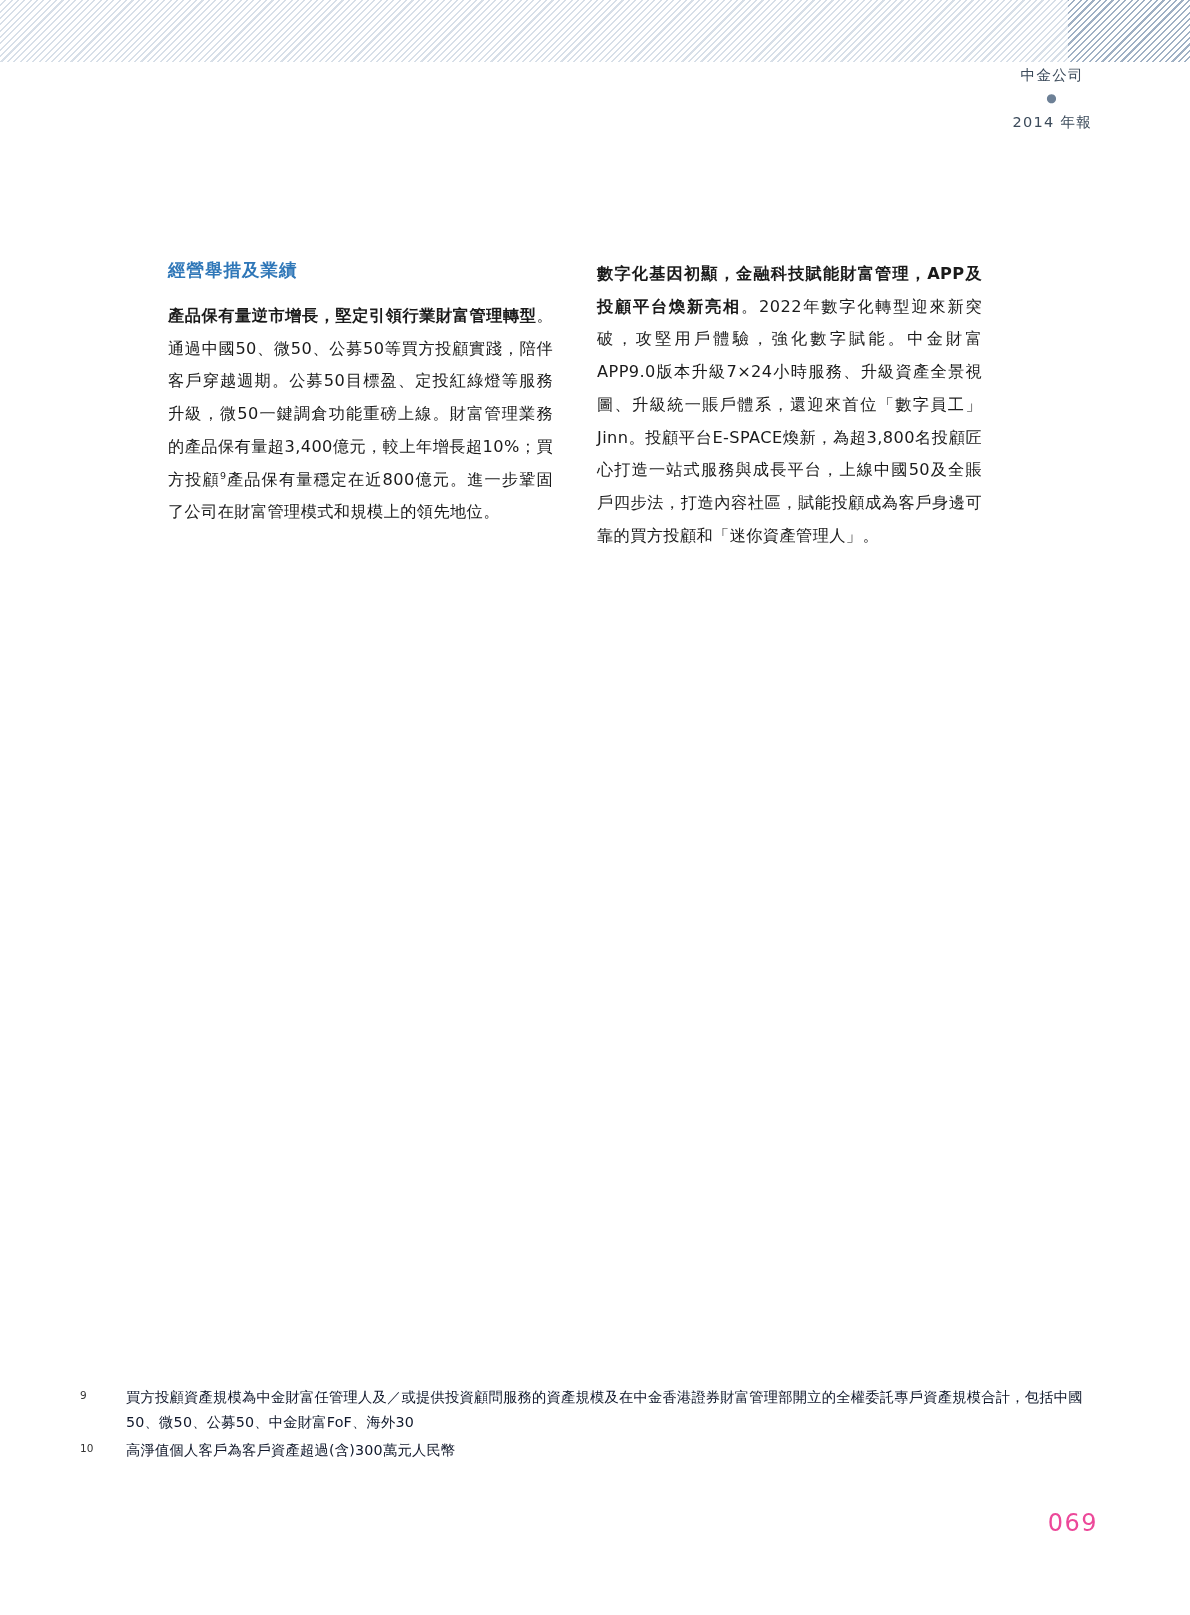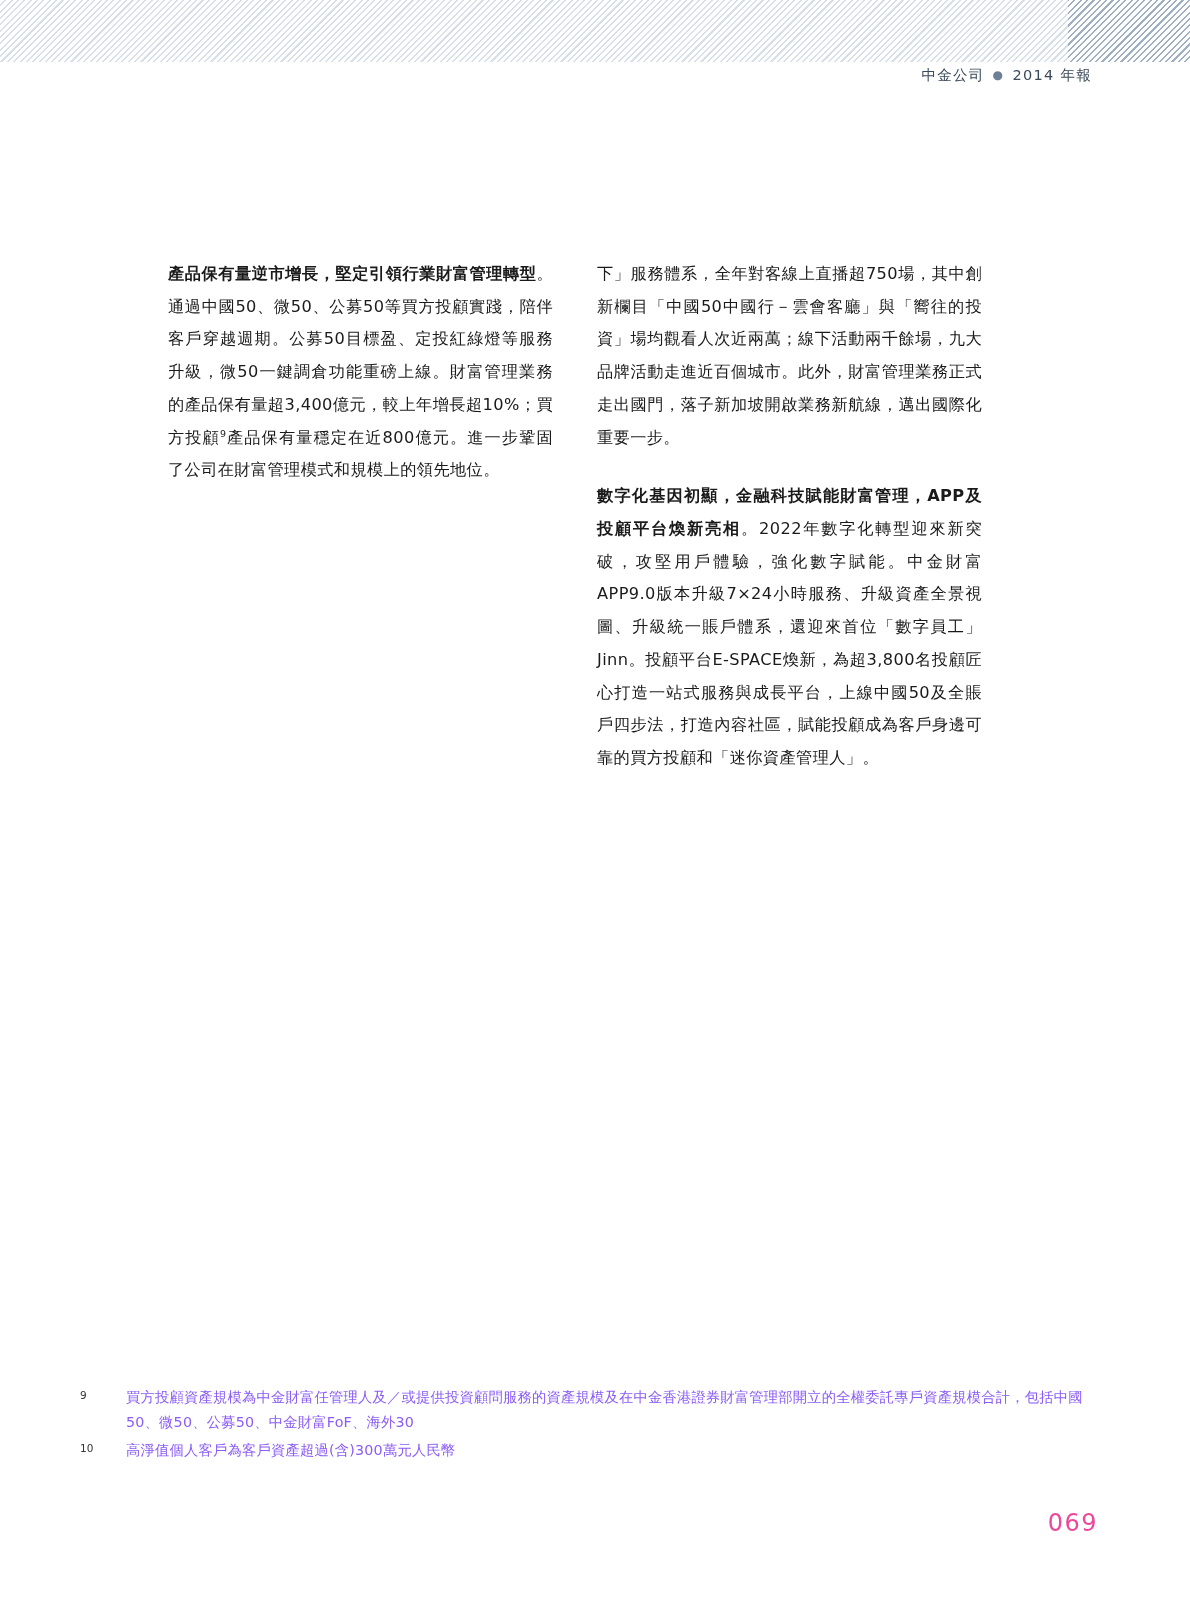--- a/index.html
+++ b/index.html
@@ -58,20 +58,21 @@
     position: absolute;
     top: 66px;
     right: 98px;
     font-size: 14.5px;
     letter-spacing: 1.3px;
     color: #3b4a5a;
     display: flex;
     align-items: center;
     gap: 8px;
     font-family: "DejaVu Sans", "Liberation Sans", sans-serif;
+    flex-direction: column;
   }
   .running-header .sep {
     color: #6d8096;
     font-size: 12px;
     line-height: 1;
     transform: translateY(-1px);
   }
 
   
   .content {
@@ -136,21 +137,21 @@
     width: 46px;
     flex: none;
     font-size: 10.5px;
     color: #333;
     padding-top: 4px;
     text-align: left;
   }
   .fn-text {
     font-size: 14.3px;
     line-height: 1.72;
-    color: #8b5cf6;
+    color: #0f172a;
     letter-spacing: 0.2px;
     flex: 1;
   }
 
   
   .page-number {
     position: absolute;
     right: 92px;
     bottom: 78px;
     font-size: 24px;
@@ -168,27 +169,27 @@
 
 <div class="running-header">
   <span>中金公司</span>
   <span class="sep">●</span>
   <span>2014 年報</span>
 </div>
 
 <div class="content">
 
   <div class="col col-left">
+    <h2 class="section-title">經營舉措及業績</h2>
 
     <p class="para"><b>產品保有量逆市增長，堅定引領行業財富管理轉型</b><span>。通過中國50、微50、公募50等買方投顧實踐，陪伴客戶穿越週期。公募50目標盈、定投紅綠燈等服務升級，微50一鍵調倉功能重磅上線。財富管理業務的產品保有量超3,400億元，較上年增長超10%；買方投顧</span><sup>9</sup><span>產品保有量穩定在近800億元。進一步鞏固了公司在財富管理模式和規模上的領先地位。</span></p>
 
   </div>
 
   <div class="col col-right">
-    <p class="para first">下」服務體系，全年對客線上直播超750場，其中創新欄目「中國50中國行－雲會客廳」與「嚮往的投資」場均觀看人次近兩萬；線下活動兩千餘場，九大品牌活動走進近百個城市。此外，財富管理業務正式走出國門，落子新加坡開啟業務新航線，邁出國際化重要一步。</p>
 
     <p class="para"><b>數字化基因初顯，金融科技賦能財富管理，APP及投顧平台煥新亮相</b><span>。2022年數字化轉型迎來新突破，攻堅用戶體驗，強化數字賦能。中金財富APP9.0版本升級7×24小時服務、升級資產全景視圖、升級統一賬戶體系，還迎來首位「數字員工」Jinn。投顧平台E-SPACE煥新，為超3,800名投顧匠心打造一站式服務與成長平台，上線中國50及全賬戶四步法，打造內容社區，賦能投顧成為客戶身邊可靠的買方投顧和「迷你資產管理人」。</span></p>
   </div>
 </div>
 
 <div class="footnotes">
   <div class="fn-row">
     <div class="fn-num">9</div>
     <div class="fn-text">買方投顧資產規模為中金財富任管理人及／或提供投資顧問服務的資產規模及在中金香港證券財富管理部開立的全權委託專戶資產規模合計，包括中國50、微50、公募50、中金財富FoF、海外30</div>
   </div>

